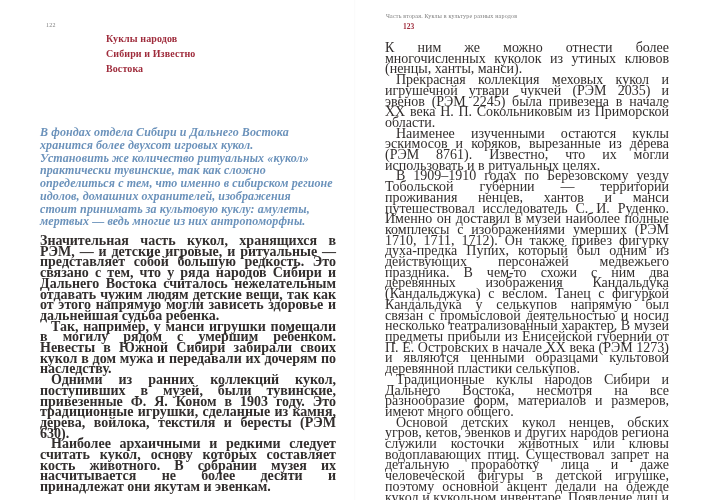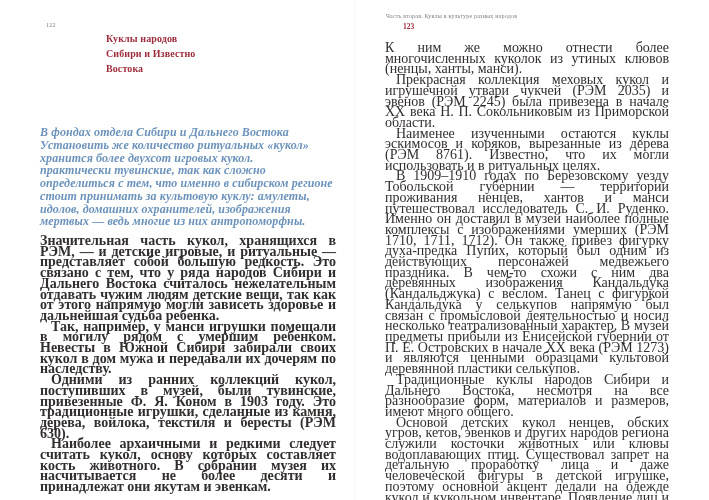--- a/index.html
+++ b/index.html
@@ -75,26 +75,26 @@
     <div class="folio-left">122</div>
 
     <h1 class="chapter-title">
       <div>Куклы народов</div>
       <div>Сибири и Известно</div>
       <div>Востока</div>
     </h1>
 
     <div class="lead">
       <div>В фондах отдела Сибири и Дальнего Востока</div>
+      <div>хранится более двухсот игровых кукол.</div>
       <div>Установить же количество ритуальных «кукол»</div>
-      <div>хранится более двухсот игровых кукол.</div>
       <div>практически тувинские, так как сложно</div>
       <div>определиться с тем, что именно в сибирском регионе</div>
+      <div>идолов, домашних охранителей, изображения</div>
       <div>стоит принимать за культовую куклу: амулеты,</div>
-      <div>идолов, домашних охранителей, изображения</div>
       <div>мертвых — ведь многие из них антропоморфны.</div>
     </div>
 
     <div class="body-col left-body">
       <p class="noindent">Значительная часть кукол, хранящихся в РЭМ, — и детские игровые, и ритуальные — представляет собой большую редкость. Это связано с тем, что у ряда народов Сибири и Дальнего Востока считалось нежелательным отдавать чужим людям детские вещи, так как от этого напрямую могли зависеть здоровье и дальнейшая судьба ребенка.</p>
       <p>Так, например, у манси игрушки помещали в могилу рядом с умершим ребенком. Невесты в Южной Сибири забирали своих кукол в дом мужа и передавали их дочерям по наследству.</p>
       <p>Одними из ранних коллекций кукол, поступивших в музей, были тувинские, привезенные Ф. Я. Коном в 1903 году. Это традиционные игрушки, сделанные из камня, дерева, войлока, текстиля и бересты (РЭМ 630).</p>
       <p>Наиболее архаичными и редкими следует считать кукол, основу которых составляет кость животного. В собрании музея их насчитывается не более десяти и принадлежат они якутам и эвенкам.</p>
     </div>
   </div>

